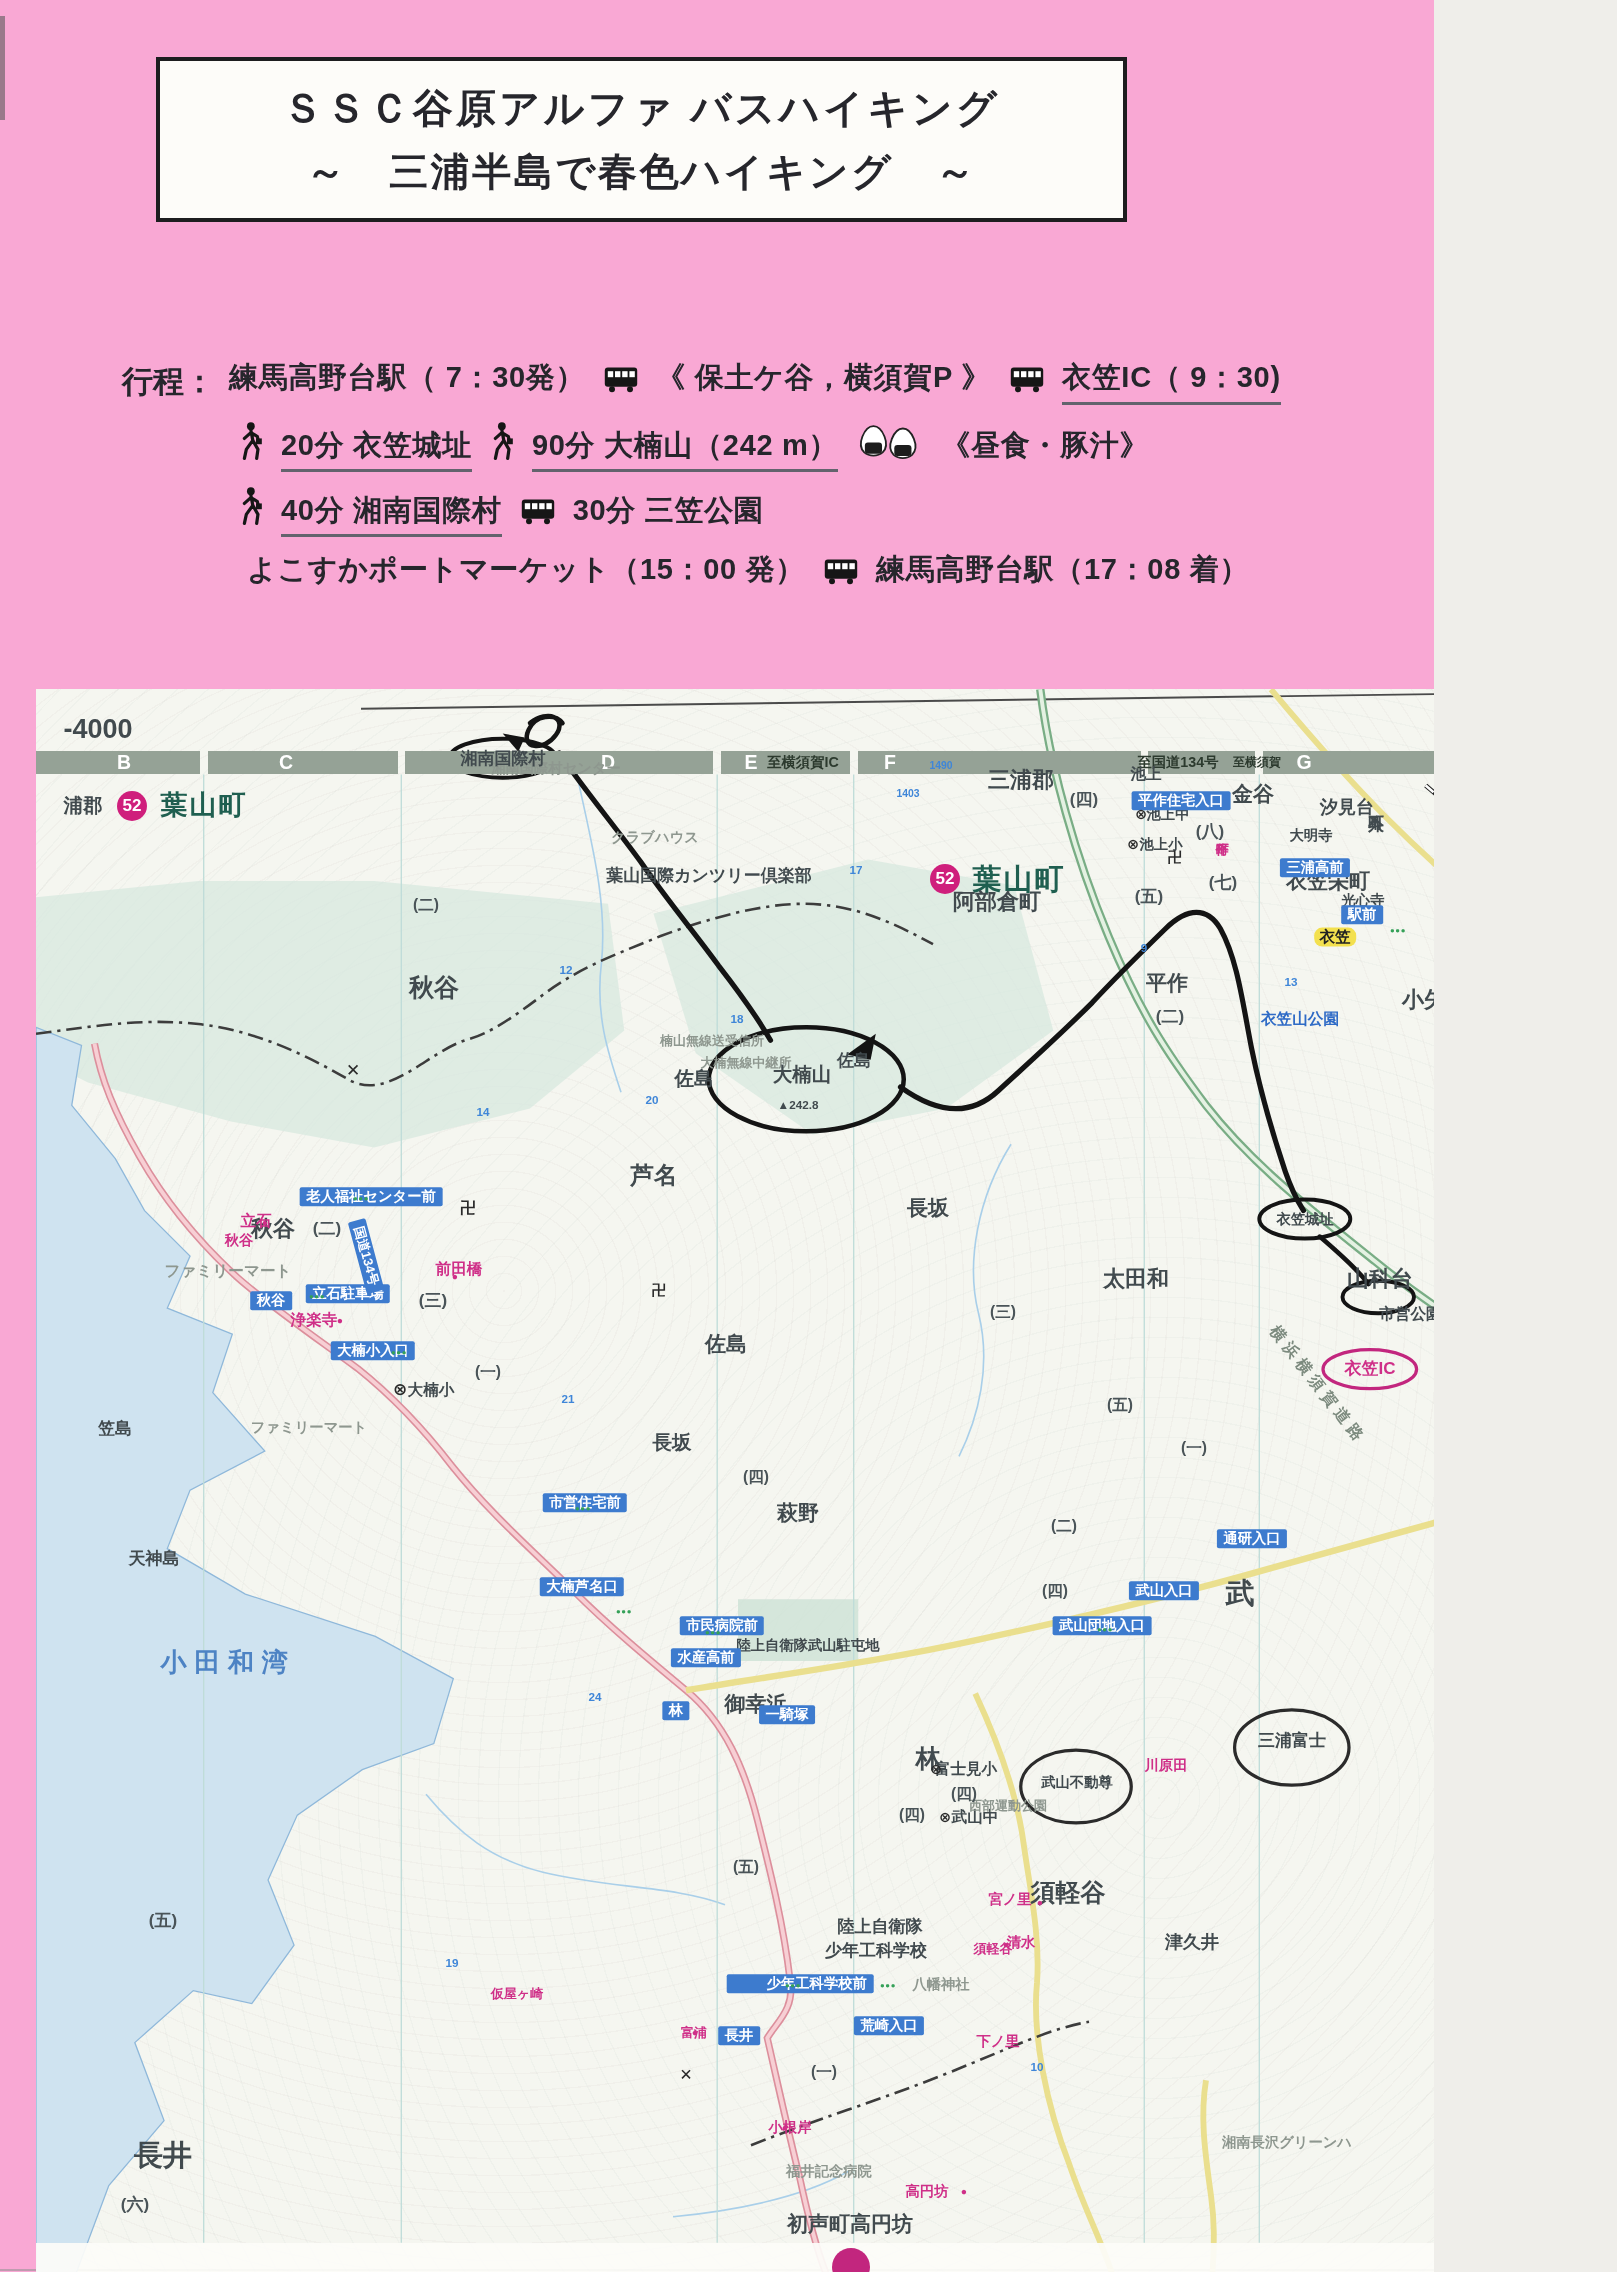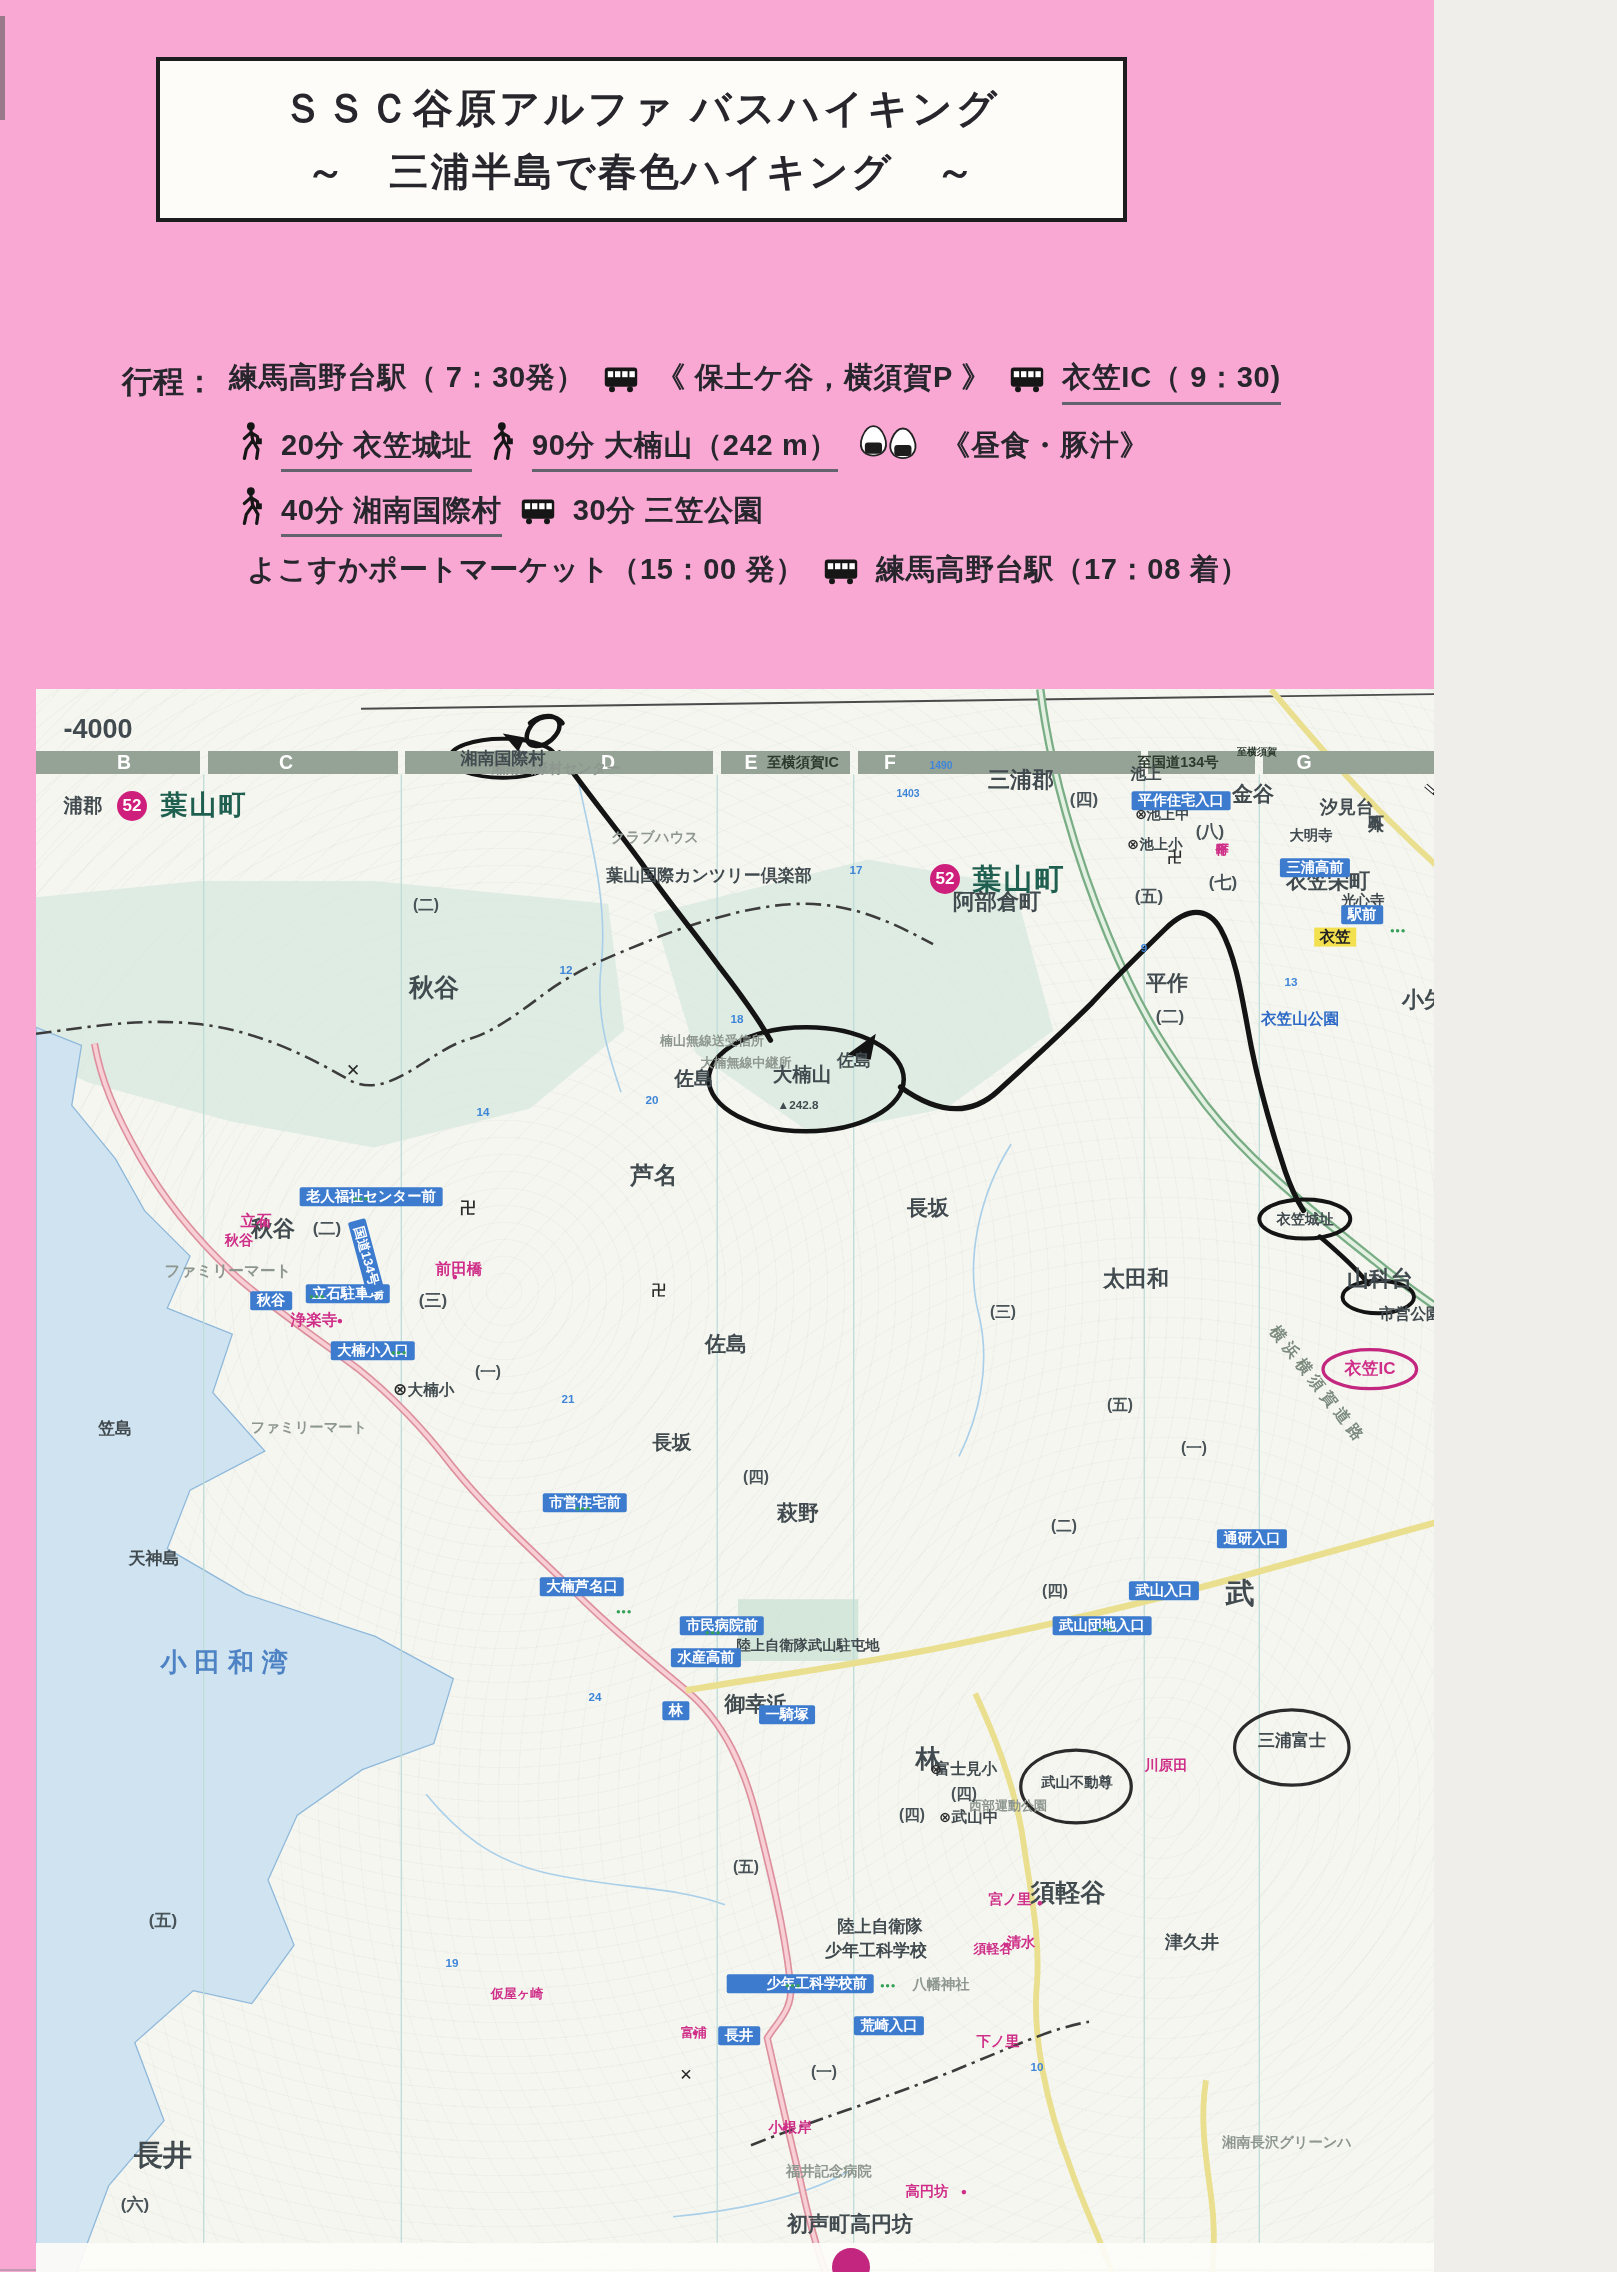--- a/index.html
+++ b/index.html
@@ -34,21 +34,21 @@
   .ml{position:absolute;white-space:nowrap;z-index:5;line-height:1.04;}
   .area{color:#414a4e;font-weight:700;}
   .town{color:#1f5f50;font-weight:700;letter-spacing:2px;}
   .faint{color:#8e978f;font-weight:600;}
   .paren{color:#4a5458;font-weight:700;}
   .pink{color:#cf2f88;font-weight:700;}
   .blue{color:#2f6bc6;font-weight:700;}
   .num{color:#3f86d8;font-weight:700;}
   .water{color:#4d83c4;font-weight:700;letter-spacing:7.8px;}
   .bstop{background:#3d7bce;color:#fff;padding:2px 6.5px 2.6px;font-weight:700;border-radius:2px;}
-  .station{background:#f3e04e;color:#222;font-weight:700;padding:1.3px 5.2px;}
+  .station{background:#f3e04e;color:#222;font-weight:700;padding:1.3px 5.2px;border-radius:8px;}
   .roadname{color:#7c8a7e;font-weight:700;letter-spacing:5.2px;}
   .bandletter{color:#fff;font-weight:700;}
   .bandnote{color:#2c3a2e;font-weight:700;}
   .badge{width:30px;height:30px;border-radius:50%;background:#cf1f7c;color:#fff;display:flex;
          align-items:center;justify-content:center;font-weight:700;}
   .sym{color:#2a2a2a;font-weight:700;}
   .gdot{color:#35a158;letter-spacing:0.7px;}
   .pdot{color:#cf2f88;}
   .vert{writing-mode:vertical-rl;}
   .sliver{position:absolute;left:0;top:16.3px;width:4.6px;height:104px;background:#5a5a5a;opacity:.6;}
@@ -183,21 +183,21 @@
       <div class="bandseg" style="left: 1227px; width: 333px;"></div>
       <div class="ml area" style="left: 62px; top: 40px; font-size: 27px; transform: translate(-50%, -50%);">-4000</div>
       <div class="ml bandletter" style="left: 88px; top: 73px; font-size: 19.5px; transform: translate(-50%, -50%);">B</div>
       <div class="ml bandletter" style="left: 250px; top: 73px; font-size: 19.5px; transform: translate(-50%, -50%);">C</div>
       <div class="ml bandletter" style="left: 572px; top: 73px; font-size: 19.5px; transform: translate(-50%, -50%);">D</div>
       <div class="ml bandletter" style="left: 715px; top: 73px; font-size: 19.5px; transform: translate(-50%, -50%);">E</div>
       <div class="ml bandletter" style="left: 854px; top: 73px; font-size: 19.5px; transform: translate(-50%, -50%);">F</div>
       <div class="ml bandletter" style="left: 1268px; top: 73px; font-size: 19.5px; transform: translate(-50%, -50%);">G</div>
       <div class="ml bandnote" style="left: 767px; top: 73px; font-size: 14.3px; transform: translate(-50%, -50%);">至横須賀IC</div>
       <div class="ml bandnote" style="left: 1142px; top: 73px; font-size: 14.3px; transform: translate(-50%, -50%);">至国道134号</div>
-      <div class="ml bandnote" style="left: 1221px; top: 63px; font-size: 10px; transform: translate(-50%, -50%);">至横須賀</div>
+      <div class="ml bandnote" style="left: 1221px; top: 73px; font-size: 12px; transform: translate(-50%, -50%);">至横須賀</div>
       <div class="ml area" style="left: 47px; top: 116px; font-size: 19.5px; transform: translate(-50%, -50%);">浦郡</div>
       <div class="ml badge" style="left: 96px; top: 117px; font-size: 17px; transform: translate(-50%, -50%);">52</div>
       <div class="ml town" style="left: 168px; top: 116px; font-size: 27px; transform: translate(-50%, -50%);">葉山町</div>
       <div class="ml area" style="left: 985px; top: 91px; font-size: 22px; transform: translate(-50%, -50%);">三浦郡</div>
       <div class="ml badge" style="left: 909px; top: 190px; font-size: 17px; transform: translate(-50%, -50%);">52</div>
       <div class="ml town" style="left: 983px; top: 190px; font-size: 29px; transform: translate(-50%, -50%);">葉山町</div>
       <div class="ml faint" style="left: 520px; top: 79px; font-size: 14.3px; transform: translate(-50%, -50%);">湘南国際村センター</div>
       <div class="ml faint" style="left: 619px; top: 148px; font-size: 14.3px; transform: translate(-50%, -50%);">クラブハウス</div>
       <div class="ml area" style="left: 673px; top: 187px; font-size: 17px; transform: translate(-50%, -50%);">葉山国際カンツリー倶楽部</div>
       <div class="ml area" style="left: 467px; top: 70px; font-size: 17px; transform: translate(-50%, -50%);">湘南国際村</div>

